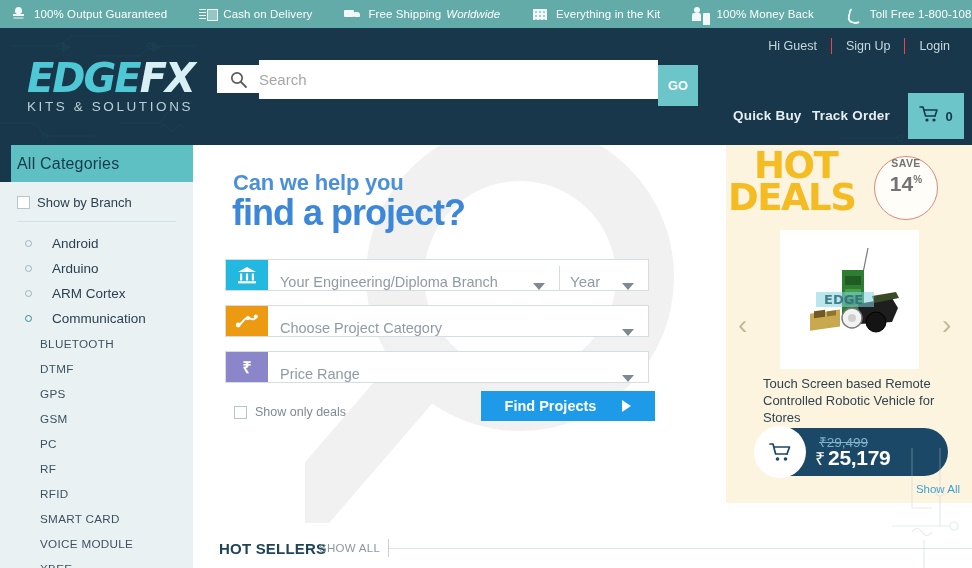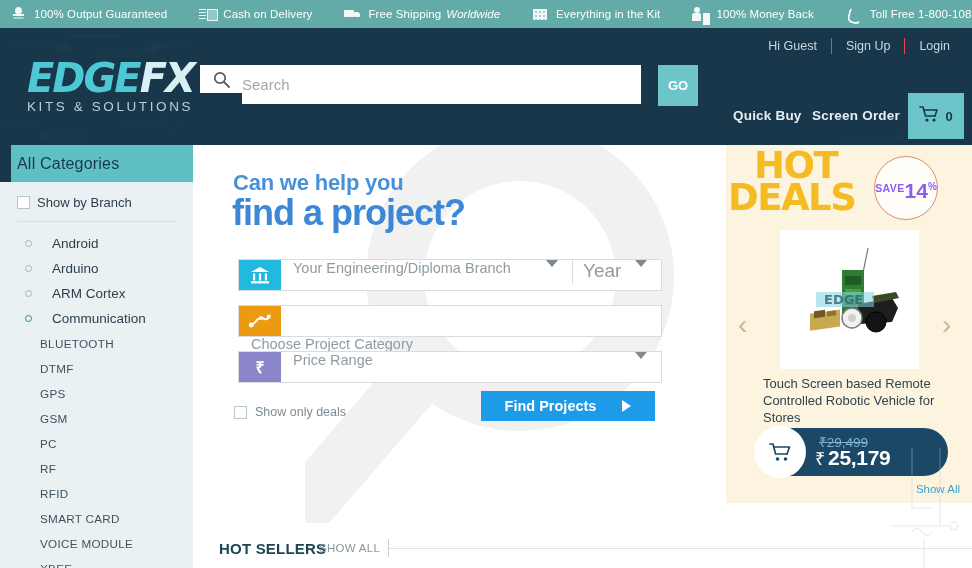--- a/index.html
+++ b/index.html
@@ -103,22 +103,22 @@
     position: absolute; right: 8px; top: 10px;
     display: flex; align-items: center; gap: 0px;
     font-size: 12.5px; color: #c7d8e1;
   }
   .account-links span, .account-links a {
     padding: 0 14px; color: #c7d8e1; text-decoration: none; line-height: 16px;
   }
   .account-links .divline { border-left: 1px solid #ef4444; }
 
   .searchbox {
-    position: absolute; left: 200px; top: 37px; width: 441px; height: 28px;
-    background: #ffffff; display: flex; 
+    position: absolute; left: 217px; top: 37px; width: 441px; height: 28px;
+    background: #ffffff; display: flex; align-items: center;
   }
   .search-icon { width: 42px; display: flex; justify-content: center; align-items: center; }
   .search-icon svg { display: block; }
   .search-input {
     flex: 1; border: none; outline: none; height: 39px;
     font-size: 15px; color: #9a9a9a; font-family: "Liberation Sans", sans-serif;
   }
   .search-input::placeholder { color: #a6a6a6; }
   .go-btn {
     position: absolute; left: 658px; top: 37px; width: 40px; height: 41px;
@@ -193,44 +193,44 @@
     color: #4a90d9; font-size: 22px; font-weight: bold; line-height: 24px;
     letter-spacing: -.2px;
   }
   .hero-h2 {
     position: absolute; left: 39px; top: 48px;
     color: #3d87d8; font-size: 36px; font-weight: bold; line-height: 40px;
     letter-spacing: -1px;
   }
 
   .fld {
-    position: absolute; left: 45px; width: 424px; height: 32px;
+    position: absolute; left: 32px; width: 424px; height: 32px;
     background: #fff; border: 1px solid #d6dde1;
-    display: flex; align-items: flex-start;
+    display: flex; align-items: flex-end;
   }
   .fld.r1 { top: 114px; }
-  .fld.r2 { top: 160px; flex-direction: column; }
+  .fld.r2 { top: 160px; }
   .fld.r3 { top: 206px; }
   .fld-icon {
     width: 42px; height: 30px; flex: none;
     display: flex; align-items: center; justify-content: center;
   }
   .fld-icon.branch { background: #22b8e0; }
   .fld-icon.cat { background: #eb9a12; }
   .fld-icon.price { background: #8b85c9; color: #fff; font-size: 16px; font-weight: bold; }
   .fld-text {
     flex: 1; padding-left: 12px; font-size: 14.5px; color: #8f9ba3;
   }
   .caret {
     width: 0; height: 0; border-left: 6px solid transparent;
     border-right: 6px solid transparent; border-top: 7px solid #7d8a92;
     margin-right: 14px; flex: none;
   }
   .year-sep { width: 1px; height: 24px; background: #d6dde1; }
-  .year-text { width: 62px; padding-left: 10px; font-size: 19px; color: #8f9ba3; }
+  .year-text { width: 62px; padding-left: 10px; font-size: 15px; color: #8f9ba3; }
 
   .deals-check {
     position: absolute; left: 41px; top: 260px;
     display: flex; align-items: center; gap: 8px;
     font-size: 12.5px; color: #7e8b93;
   }
   .find-btn {
     position: absolute; left: 288px; top: 246px; width: 174px; height: 30px;
     background: #1d9ae8; color: #fff; border: none; cursor: pointer;
     display: flex; align-items: center; justify-content: center; gap: 26px;
@@ -248,22 +248,22 @@
   }
   .hot-deals-title {
     position: absolute; left: 28px; top: 5px;
     color: #f5bb22; font-size: 37px; font-weight: bold; line-height: 32px;
     letter-spacing: -1.5px; font-family: "DejaVu Sans", sans-serif;
   }
   .hot-deals-title .l2 { display: block; margin-left: -26px; }
   .save-badge {
     position: absolute; left: 148px; top: 11px; width: 64px; height: 64px;
     border-radius: 50%; background: #fffdf7; border: 1px solid #d98a7c;
-    display: flex; flex-direction: row; align-items: center; justify-content: center;
-    color: #8b5cf6;
+    display: flex; flex-direction: column; align-items: center; 
+    color: #737373;
   }
   .save-badge .s1 { font-size: 10.5px; font-weight: bold; letter-spacing: .4px; }
   .save-badge .s2 { font-size: 21px; font-weight: bold; line-height: 21px; }
   .save-badge .s2 sup { font-size: 10px; }
   .deal-img {
     position: absolute; left: 54px; top: 85px; width: 139px; height: 139px;
     background: #ffffff; overflow: hidden;
   }
   .deal-arrow {
     position: absolute; top: 166px; color: #c3b79a; font-size: 28px;
@@ -391,21 +391,21 @@
         <svg width="17" height="17" viewBox="0 0 17 17">
           <circle cx="7" cy="7" r="5.2" fill="none" stroke="#5a5a5a" stroke-width="1.7"></circle>
           <line x1="11" y1="11" x2="16" y2="16" stroke="#5a5a5a" stroke-width="1.8" stroke-linecap="round"></line>
         </svg>
       </span>
       <input class="search-input" type="text" placeholder="Search" style="">
     </div>
     <button class="go-btn">GO</button>
 
     <a href="#" class="hdr-link qb">Quick Buy</a>
-    <a href="#" class="hdr-link to">Screen Order</a>
+    <a href="#" class="hdr-link to">Track Order</a>
 
     <div class="cart-btn">
       <span>
         <svg width="20" height="18" viewBox="0 0 20 18">
           <path d="M1 2 L4 2 L6.5 11 L16 11" fill="none" stroke="#15394c" stroke-width="1.6" stroke-linecap="round" stroke-linejoin="round"></path>
           <path d="M5.4 5 L18 5 L16 11" fill="none" stroke="#15394c" stroke-width="1.6" stroke-linecap="round" stroke-linejoin="round"></path>
           <circle cx="8" cy="15" r="1.6" fill="#15394c"></circle>
           <circle cx="15" cy="15" r="1.6" fill="#15394c"></circle>
         </svg>
       </span>

